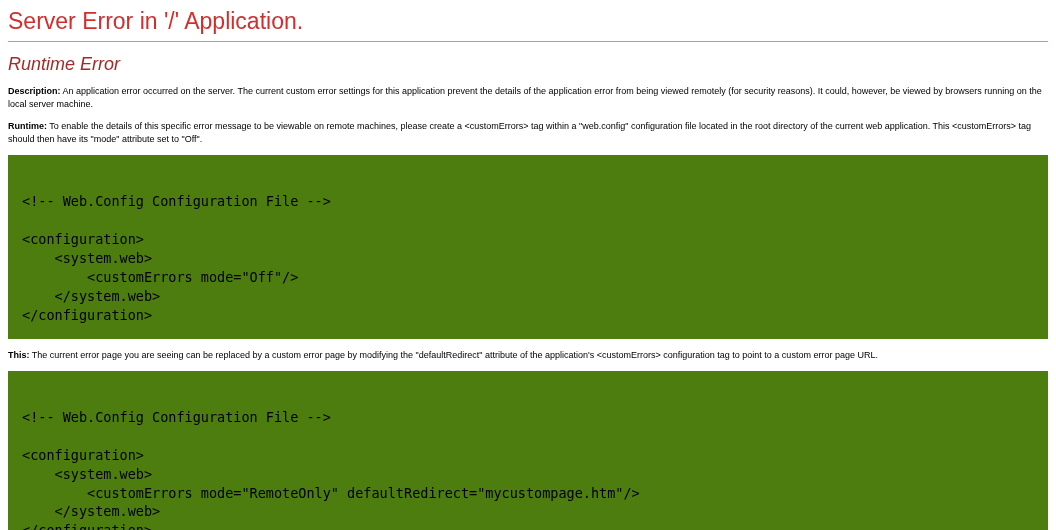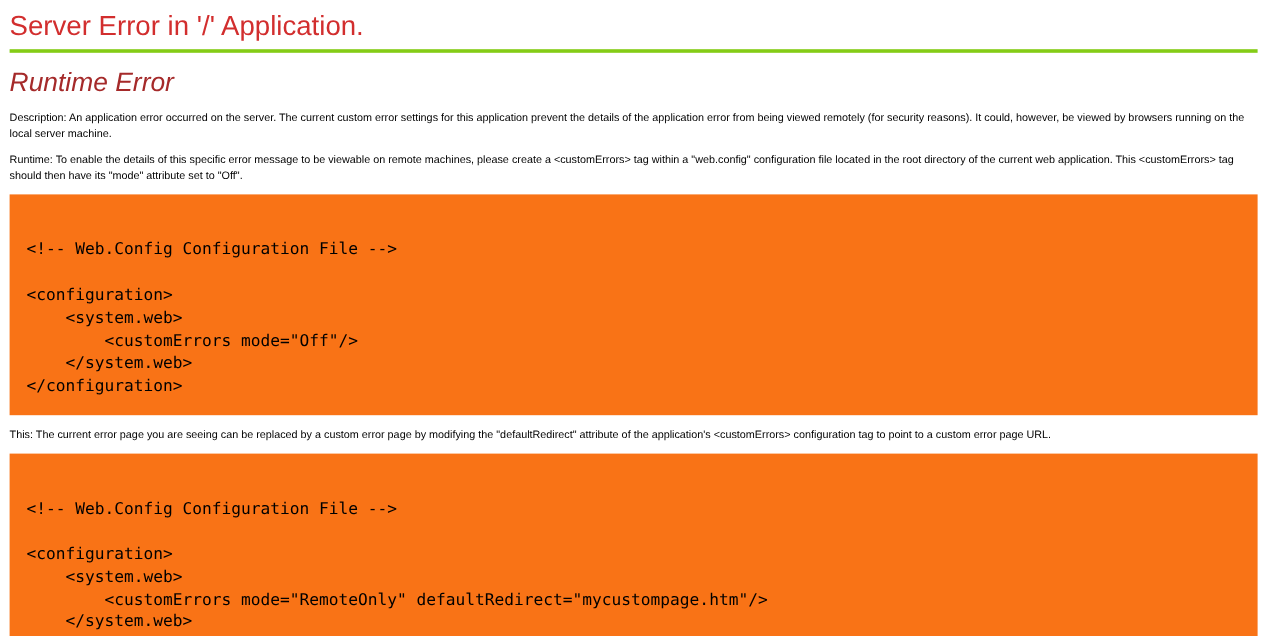--- a/index.html
+++ b/index.html
@@ -11,42 +11,42 @@
     width: 1056px;
     box-sizing: border-box;
   }
   h1.page-title {
     font-family: Verdana, Arial, sans-serif;
     font-size: 23px;
     font-weight: 400;
     color: #d22e2e;
     margin: 2px 0 8px 0;
     padding-bottom: 6px;
-    border-bottom: 3px solid #84cc16;
+    border-bottom: 1px solid #84cc16;
   }
   h2.sub-title {
     font-family: Verdana, Arial, sans-serif;
-    font-size: 22px;
+    font-size: 18px;
     font-style: italic;
     font-weight: 400;
     color: #a52a2a;
     margin: 12px 0 10px 0;
   }
   .info-line {
     font-size: 9px;
     font-family: Arial, Helvetica, sans-serif;
     color: #000;
     margin: 6px 0 10px 0;
     line-height: 1.4;
   }
   .info-line b {
-    font-weight: normal;
+    font-weight: bold;
   }
   .code-block {
-    background: #f97316;
+    background: #4d7c0f;
     padding: 18px 14px 14px 14px;
     font-family: Consolas, "Lucida Console", monospace;
     font-size: 13.5px;
     line-height: 1.4;
     white-space: pre;
     color: #000;
     margin: 4px 0 10px 0;
     overflow-x: auto;
   }
 </style>

